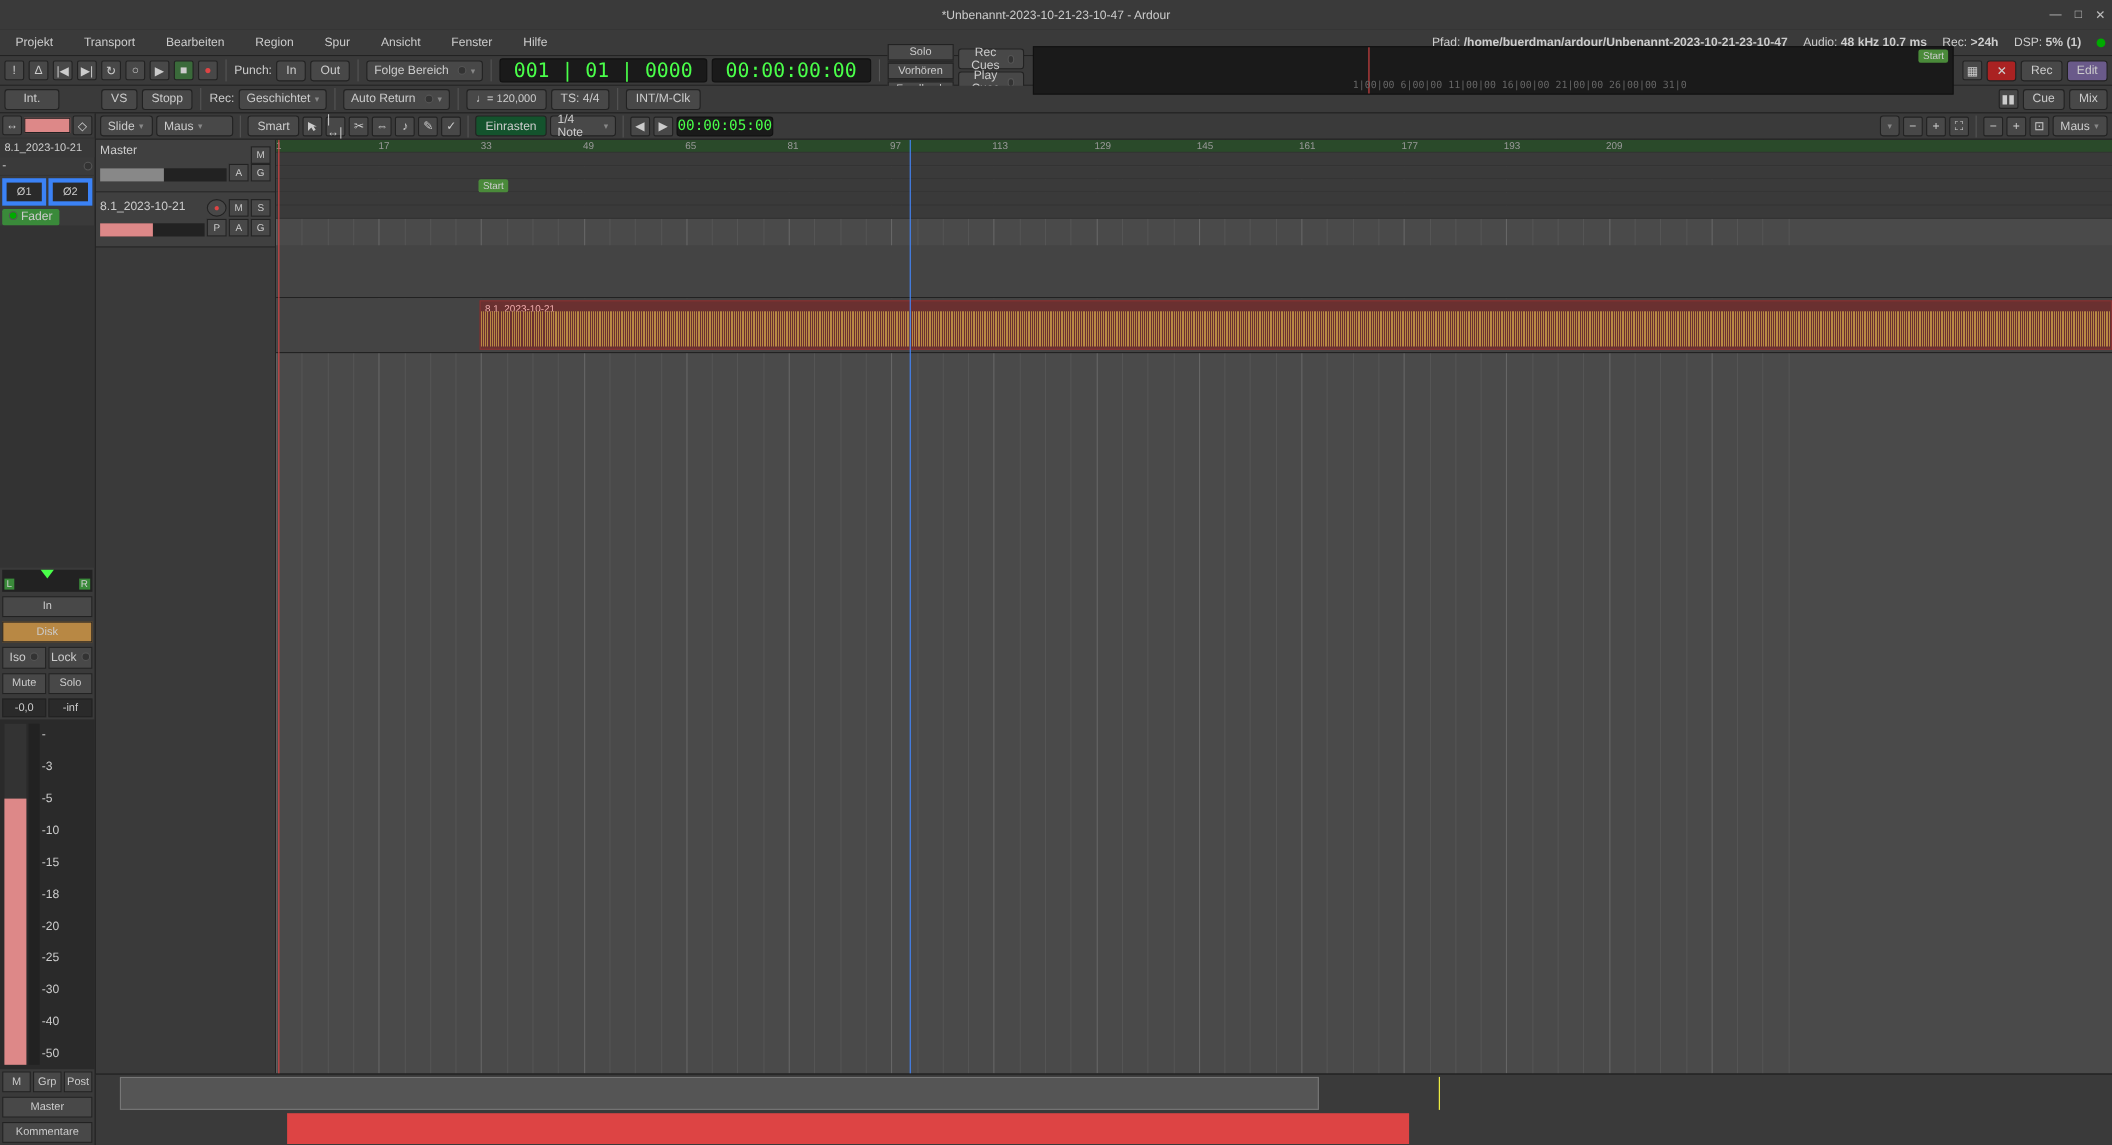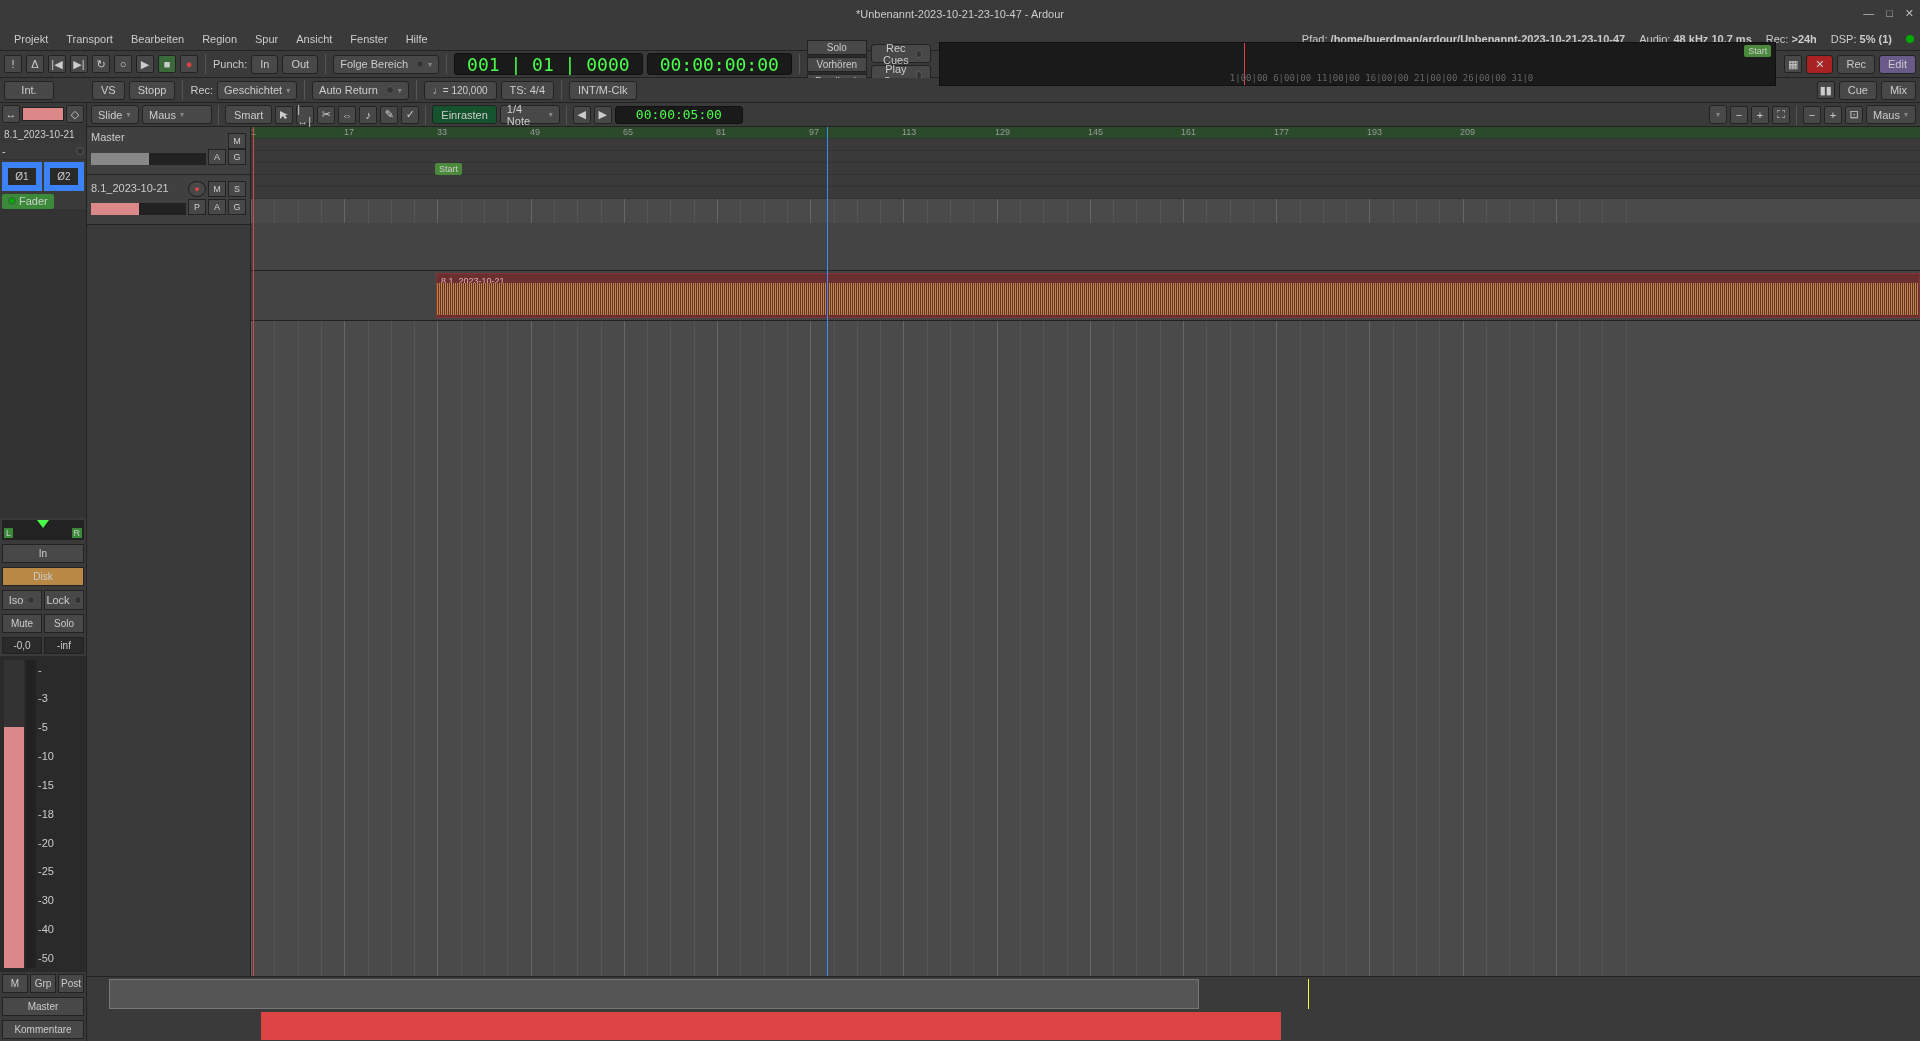--- a/index.html
+++ b/index.html
@@ -1,21 +1,21 @@
 <!DOCTYPE html>
 <html><head>
 <meta charset="utf-8">
 <style>
 *{margin:0;padding:0;box-sizing:border-box;font-family:sans-serif;font-size:11px;color:#ccc;user-select:none}
 body{background:#2a2a2a;width:1920px;height:1041px;overflow:hidden;display:flex;flex-direction:column}
 .titlebar{height:27px;background:#3a3a3a;display:flex;align-items:center;justify-content:center;position:relative}
 .titlebar .wincontrols{position:absolute;right:6px;display:flex;gap:12px}
 .titlebar .wincontrols span{cursor:pointer;color:#bbb}
 .menubar{height:24px;background:#3a3a3a;display:flex;align-items:center;padding:0 6px;border-bottom:1px solid #222}
-.menubar .menus{display:flex;gap:2px}
+.menubar .menus{display:flex;gap:12px}
 .menubar .menuitem{padding:4px 8px;cursor:pointer}
 .menubar .rightinfo{margin-left:auto;display:flex;gap:14px;align-items:center;font-size:10px;color:#999}
 .menubar .rightinfo b{color:#ccc}
 .led{width:8px;height:8px;border-radius:50%;background:#0a0;display:inline-block}
 .toolbar1{height:27px;background:#3a3a3a;display:flex;align-items:center;gap:4px;padding:3px 4px;border-bottom:1px solid #222}
 .toolbar2{height:25px;background:#3a3a3a;display:flex;align-items:center;gap:4px;padding:3px 4px;border-bottom:1px solid #222}
 .btn{background:#484848;border:1px solid #222;padding:3px 8px;border-radius:3px;cursor:pointer;text-align:center;display:inline-flex;align-items:center;justify-content:center;height:19px}
 .btn.active{background:#5a5a5a}
 .btn.green{background:#14532d}
 .btn.red{background:#aa2222}
@@ -25,39 +25,39 @@
 .dropdown{background:#484848;border:1px solid #222;padding:2px 6px;border-radius:3px;cursor:pointer;display:inline-flex;align-items:center;gap:4px;height:19px}
 .dropdown:after{content:"▾";font-size:8px;color:#888}
 .dot{width:8px;height:8px;border-radius:50%;background:#333;border:1px solid #555;display:inline-block;margin-left:4px}
 .main{flex:1;display:flex;overflow:hidden}
 
 .leftstrip{width:87px;background:#3a3a3a;border-right:1px solid #222;display:flex;flex-direction:column}
 .leftstrip .row{display:flex;align-items:center;padding:2px;gap:2px;border-bottom:1px solid #333}
 .colorbar{background:#d88;height:14px;flex:1;border:1px solid #222}
 .trackname{background:#383838;padding:3px 4px;font-size:10px}
 .slotgrid{display:flex;gap:2px;padding:2px}
-.slot{flex:1;background:#2a2a2a;border:6px solid #3b82f6;text-align:center;padding:3px 0;font-size:10px}
+.slot{flex:1;background:#2a2a2a;border:4px solid #3b82f6;text-align:center;padding:3px 0;font-size:10px}
 .fader-lbl{background:#3a8a3a;padding:2px 6px;font-size:10px;border-radius:2px}
 .pan{height:20px;background:#222;position:relative;margin:2px}
 .pan:before{content:"L";position:absolute;left:2px;bottom:2px;font-size:9px;background:#3a8a3a;padding:0 2px}
 .pan:after{content:"R";position:absolute;right:2px;bottom:2px;font-size:9px;background:#3a8a3a;padding:0 2px}
 .pan .triangle{position:absolute;left:50%;top:0;transform:translateX(-50%);width:0;height:0;border-left:6px solid transparent;border-right:6px solid transparent;border-top:8px solid #4aff4a}
 .btnrow{display:flex;gap:2px;padding:2px}
 .btnrow .b{flex:1;background:#484848;border:1px solid #222;text-align:center;padding:3px 0;font-size:10px;cursor:pointer}
 .btnrow .b.active{background:#b88844}
 .numrow{display:flex;gap:2px;padding:2px}
 .numrow .n{flex:1;background:#2a2a2a;border:1px solid #222;text-align:center;padding:2px 0;font-size:10px}
 .meterarea{flex:1;display:flex;padding:4px;gap:2px;background:#2a2a2a}
 .fadertrack{width:20px;background:#333;position:relative}
 .faderfill{position:absolute;bottom:0;width:100%;background:#d88}
 .meterscale{flex:1;display:flex;flex-direction:column;justify-content:space-between;padding:4px 0;font-size:8px;color:#777;text-align:left}
 
 .editor{flex:1;display:flex;flex-direction:column;overflow:hidden}
 .editbar{height:24px;background:#3a3a3a;display:flex;align-items:center;padding:2px 4px;gap:3px;border-bottom:1px solid #222}
-.editbar .clock{font-size:13px;padding:2px 20px;height:18px}
+.editbar .clock{font-size:13px;padding:2px 0;height:18px}
 .tracks{flex:1;display:flex;overflow:hidden}
 .trackheaders{width:164px;background:#3a3a3a;border-right:1px solid #222;display:flex;flex-direction:column}
 .rulerheaders{display:flex;flex-direction:column;text-align:right;padding-right:4px}
 .rulerheaders div{height:12px;line-height:12px;font-size:9px;color:#999;border-bottom:1px solid #333}
 .trackheader{border-bottom:1px solid #222;padding:4px;background:#404040}
 .trackheader.master{height:48px}
 .trackheader.audio{height:50px}
 .trackheader .thname{font-size:11px}
 .trackheader .thbtns{display:flex;gap:2px;margin-top:2px}
 .trackheader .thbtns .tb{width:18px;height:16px;background:#484848;border:1px solid #222;text-align:center;font-size:9px;line-height:14px;cursor:pointer}

